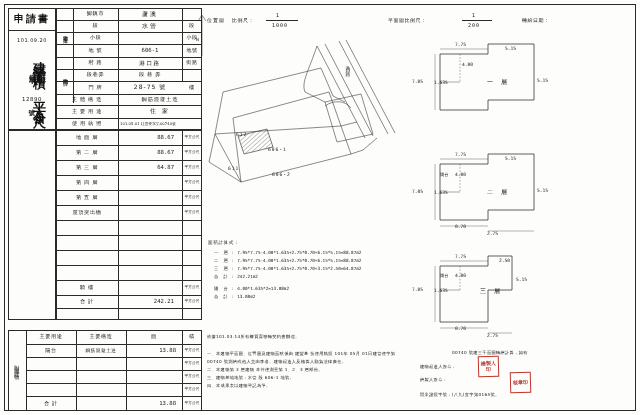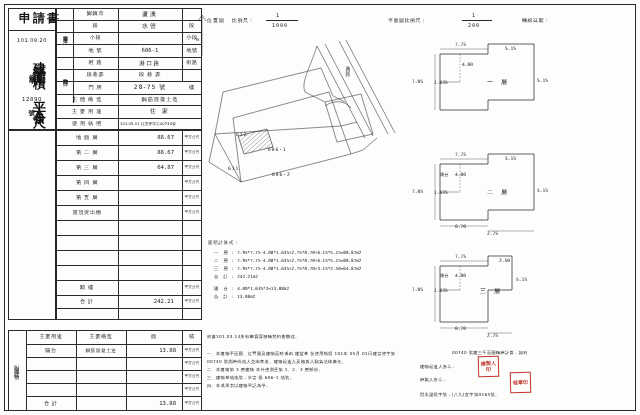--- a/index.html
+++ b/index.html
@@ -38,21 +38,21 @@
 </style>
 </head>
 <body>
 
 <div class="sheet">
 
   <div class="bdr" style="left:4px;top:4px;width:632px;height:407px;border-width:1.2px;"></div>
 
   <div class="bdr" style="left:8px;top:8px;width:48px;height:122px;"></div>
   <div class="ln hl" style="left:8px;top:30px;width:48px;"></div>
-  <div class="cell" style="left:16px;top:8px;width:48px;height:22px;font-size:12px;letter-spacing:2px;font-weight:700;">申請書</div>
+  <div class="cell" style="left:8px;top:8px;width:48px;height:22px;font-size:10px;letter-spacing:2px;font-weight:700;">申請書</div>
   <div class="cell" style="left:8px;top:36px;width:48px;height:10px;font-size:5px;letter-spacing:.5px;">101.09.20</div>
   <div class="cell" style="left:8px;top:52px;width:48px;height:36px;font-size:7px;letter-spacing:1px;writing-mode:vertical-rl;text-orientation:upright;">鑑測成字單</div>
   <div class="cell" style="left:8px;top:94px;width:48px;height:10px;font-size:5.4px;">12890</div>
   <div class="cell" style="left:8px;top:108px;width:48px;height:12px;font-size:6.5px;font-weight:700;">號</div>
 
   <div class="bdr" style="left:8px;top:130px;width:48px;height:190px;"></div>
   <div class="bigvert" style="left:8px;top:134px;width:48px;height:182px;display:flex;align-items:flex-start;justify-content:center;">建築面積(平方公尺)</div>
 
   <div class="bdr" style="left:56px;top:8px;width:146px;height:122px;"></div>
 

